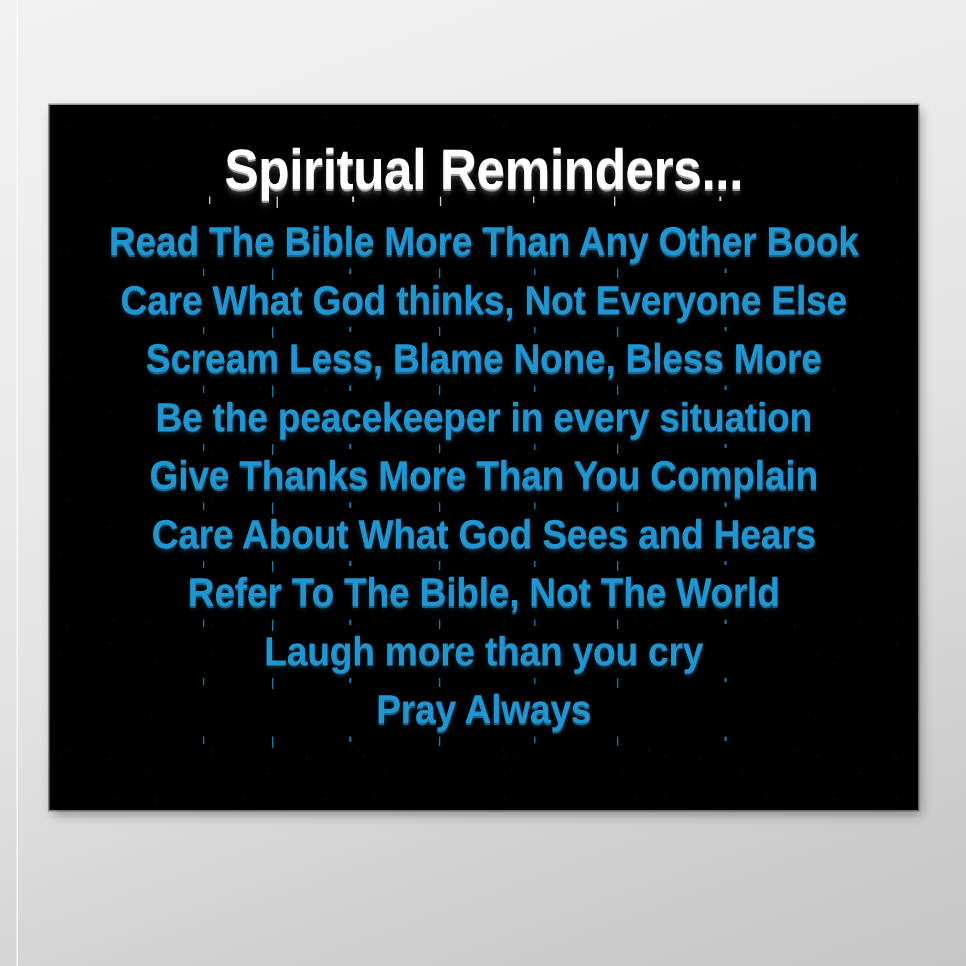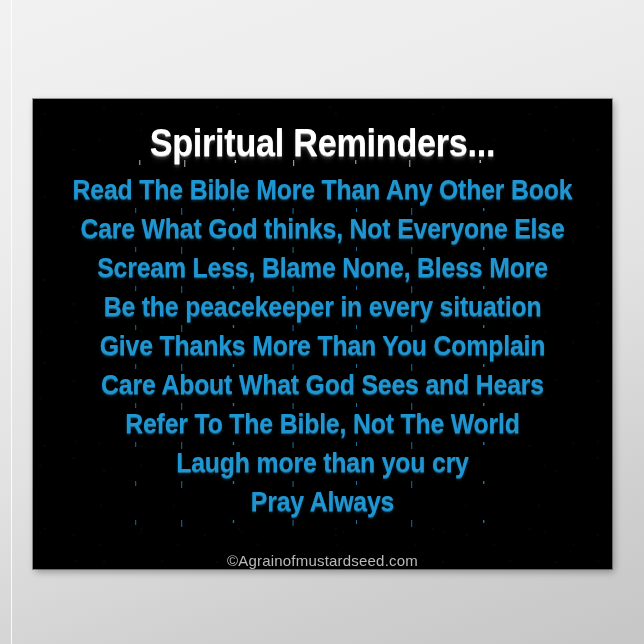--- a/index.html
+++ b/index.html
@@ -38,21 +38,21 @@
     width: 1px;
     height: 644px;
     background: rgba(255,255,255,0.85);
     pointer-events: none;
   }
 
   
   #poster-panel {
     position: absolute;
     left: 33px;
-    top: 99px;
+    top: 70px;
     width: 579px;
     height: 470px;
     background: #000000;
     box-shadow:
       0 0 0 1px rgba(0,0,0,0.35),
       2px 3px 7px rgba(0,0,0,0.33);
     overflow: hidden;
   }
 
   
@@ -171,17 +171,16 @@
       <span class="reminder-line drip-layer">Read The Bible More Than Any Other Book</span>
       <span class="reminder-line drip-layer">Care What God thinks, Not Everyone Else</span>
       <span class="reminder-line drip-layer">Scream Less, Blame None, Bless More</span>
       <span class="reminder-line drip-layer">Be the peacekeeper in every situation</span>
       <span class="reminder-line drip-layer">Give Thanks More Than You Complain</span>
       <span class="reminder-line drip-layer">Care About What God Sees and Hears</span>
       <span class="reminder-line drip-layer">Refer To The Bible, Not The World</span>
       <span class="reminder-line drip-layer">Laugh more than you cry</span>
       <span class="reminder-line drip-layer">Pray Always</span>
 
-      <span id="poster-credit">©Agrainofmustardseed.com</span>
 
     </div>
   </div>
 </div>
 
 </body></html>

